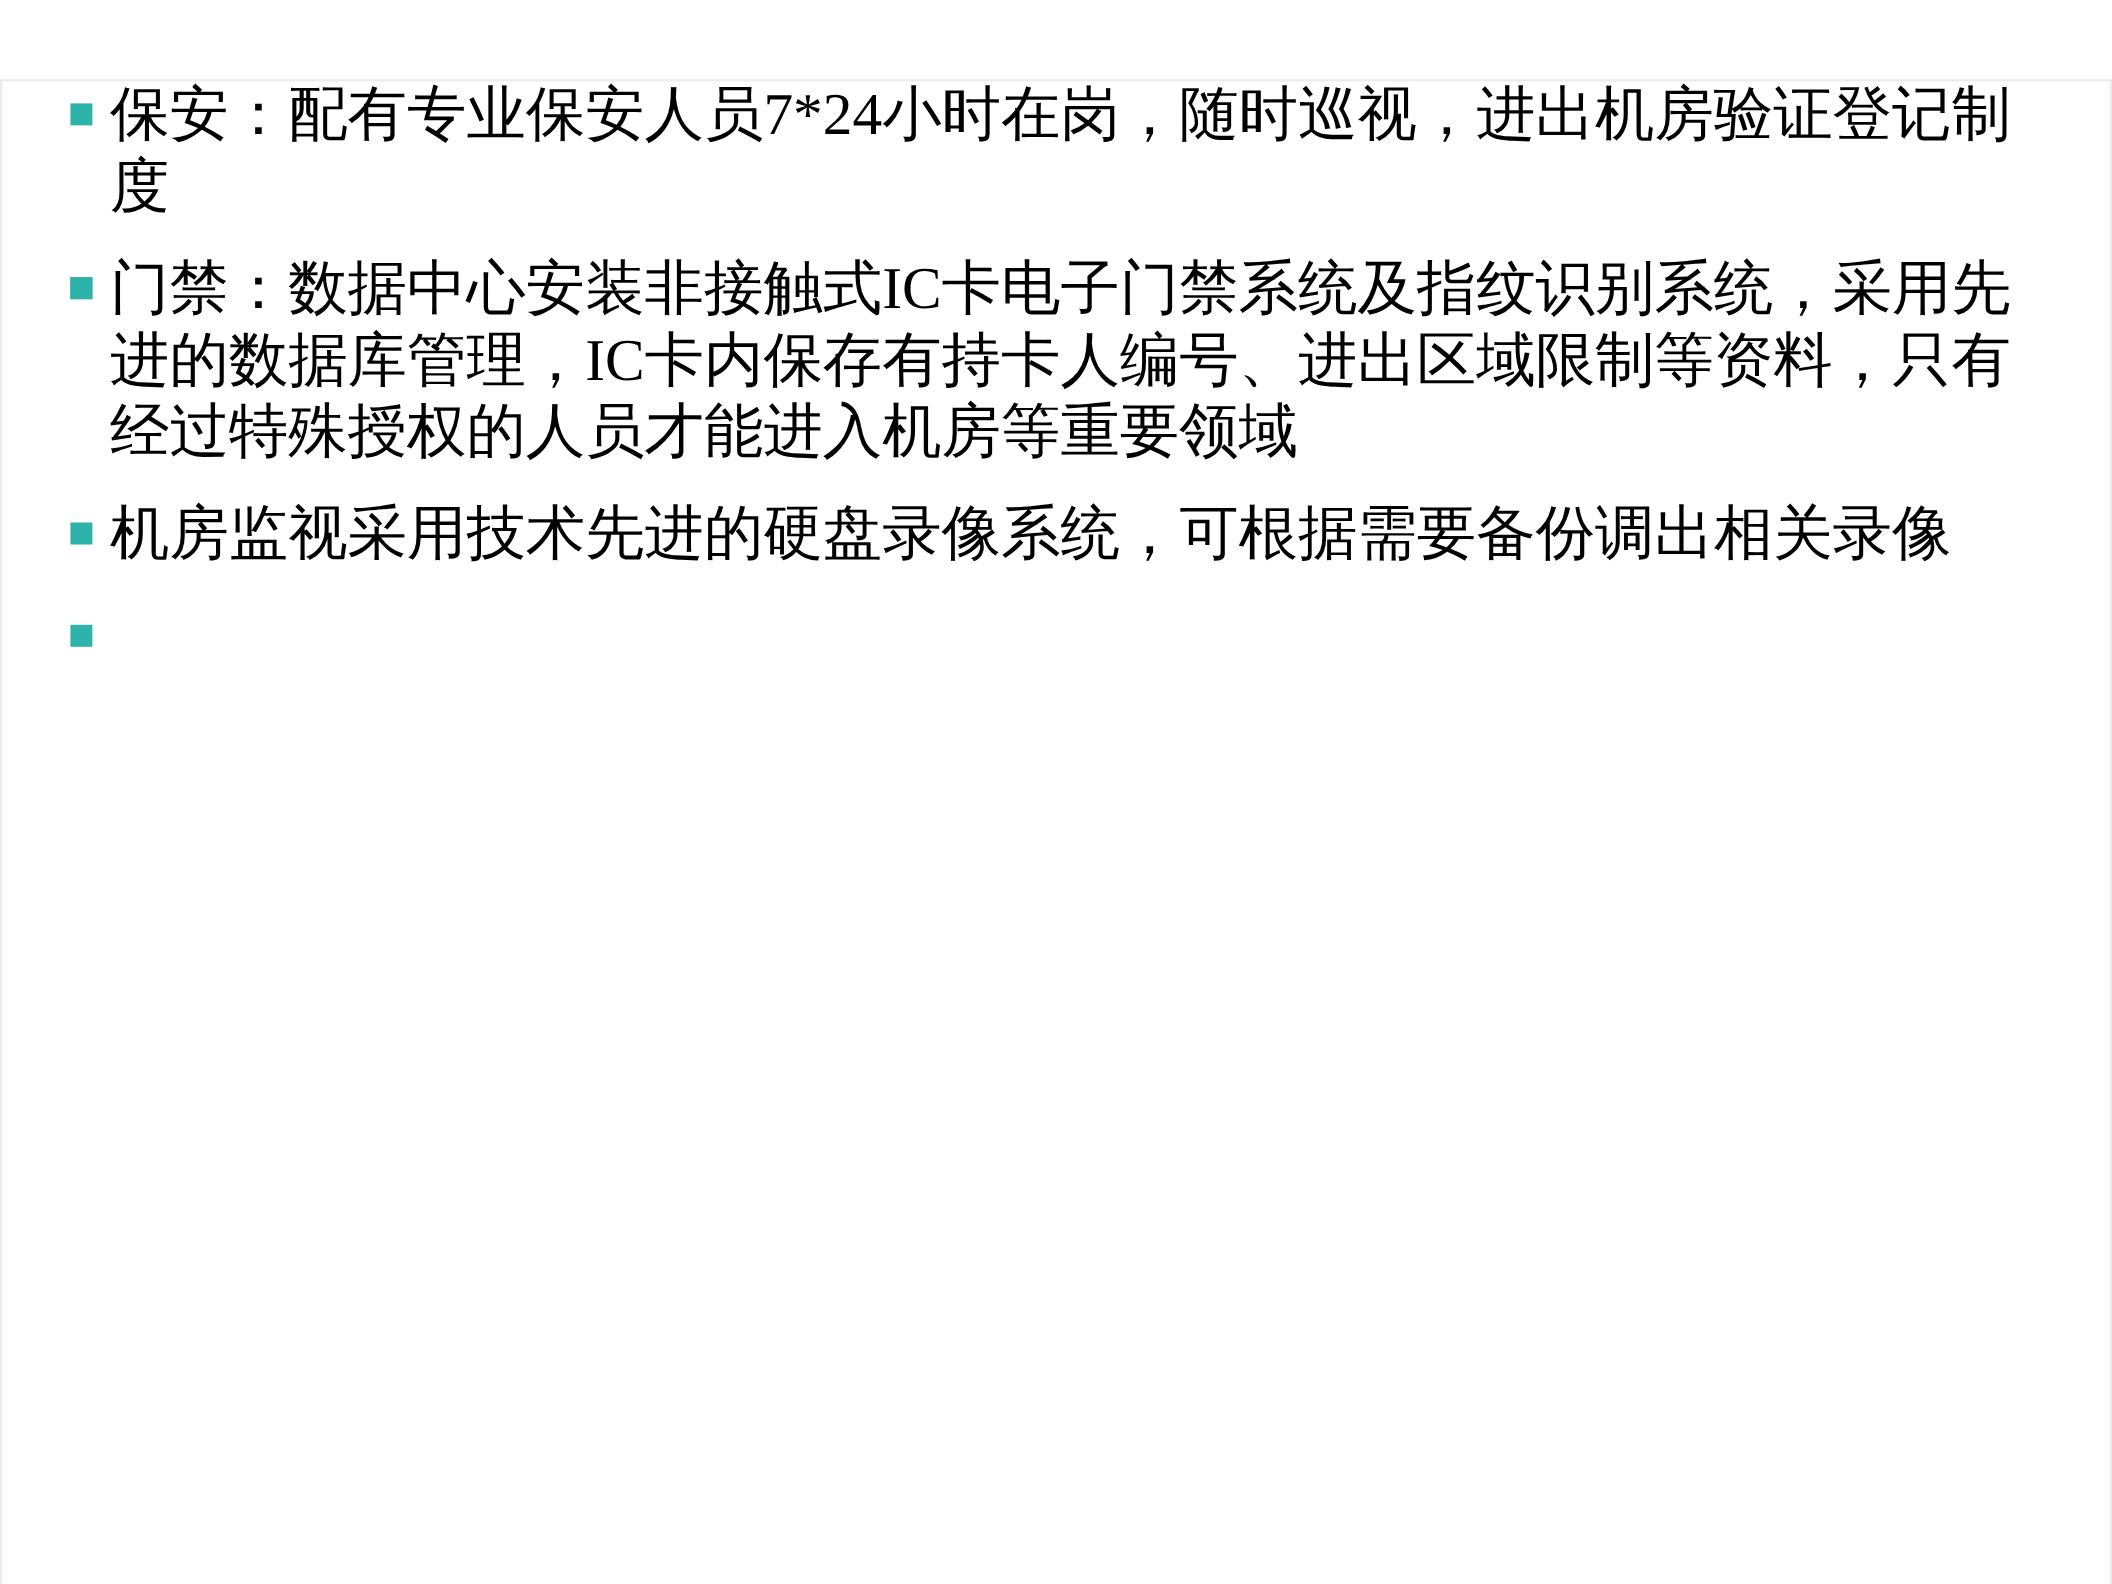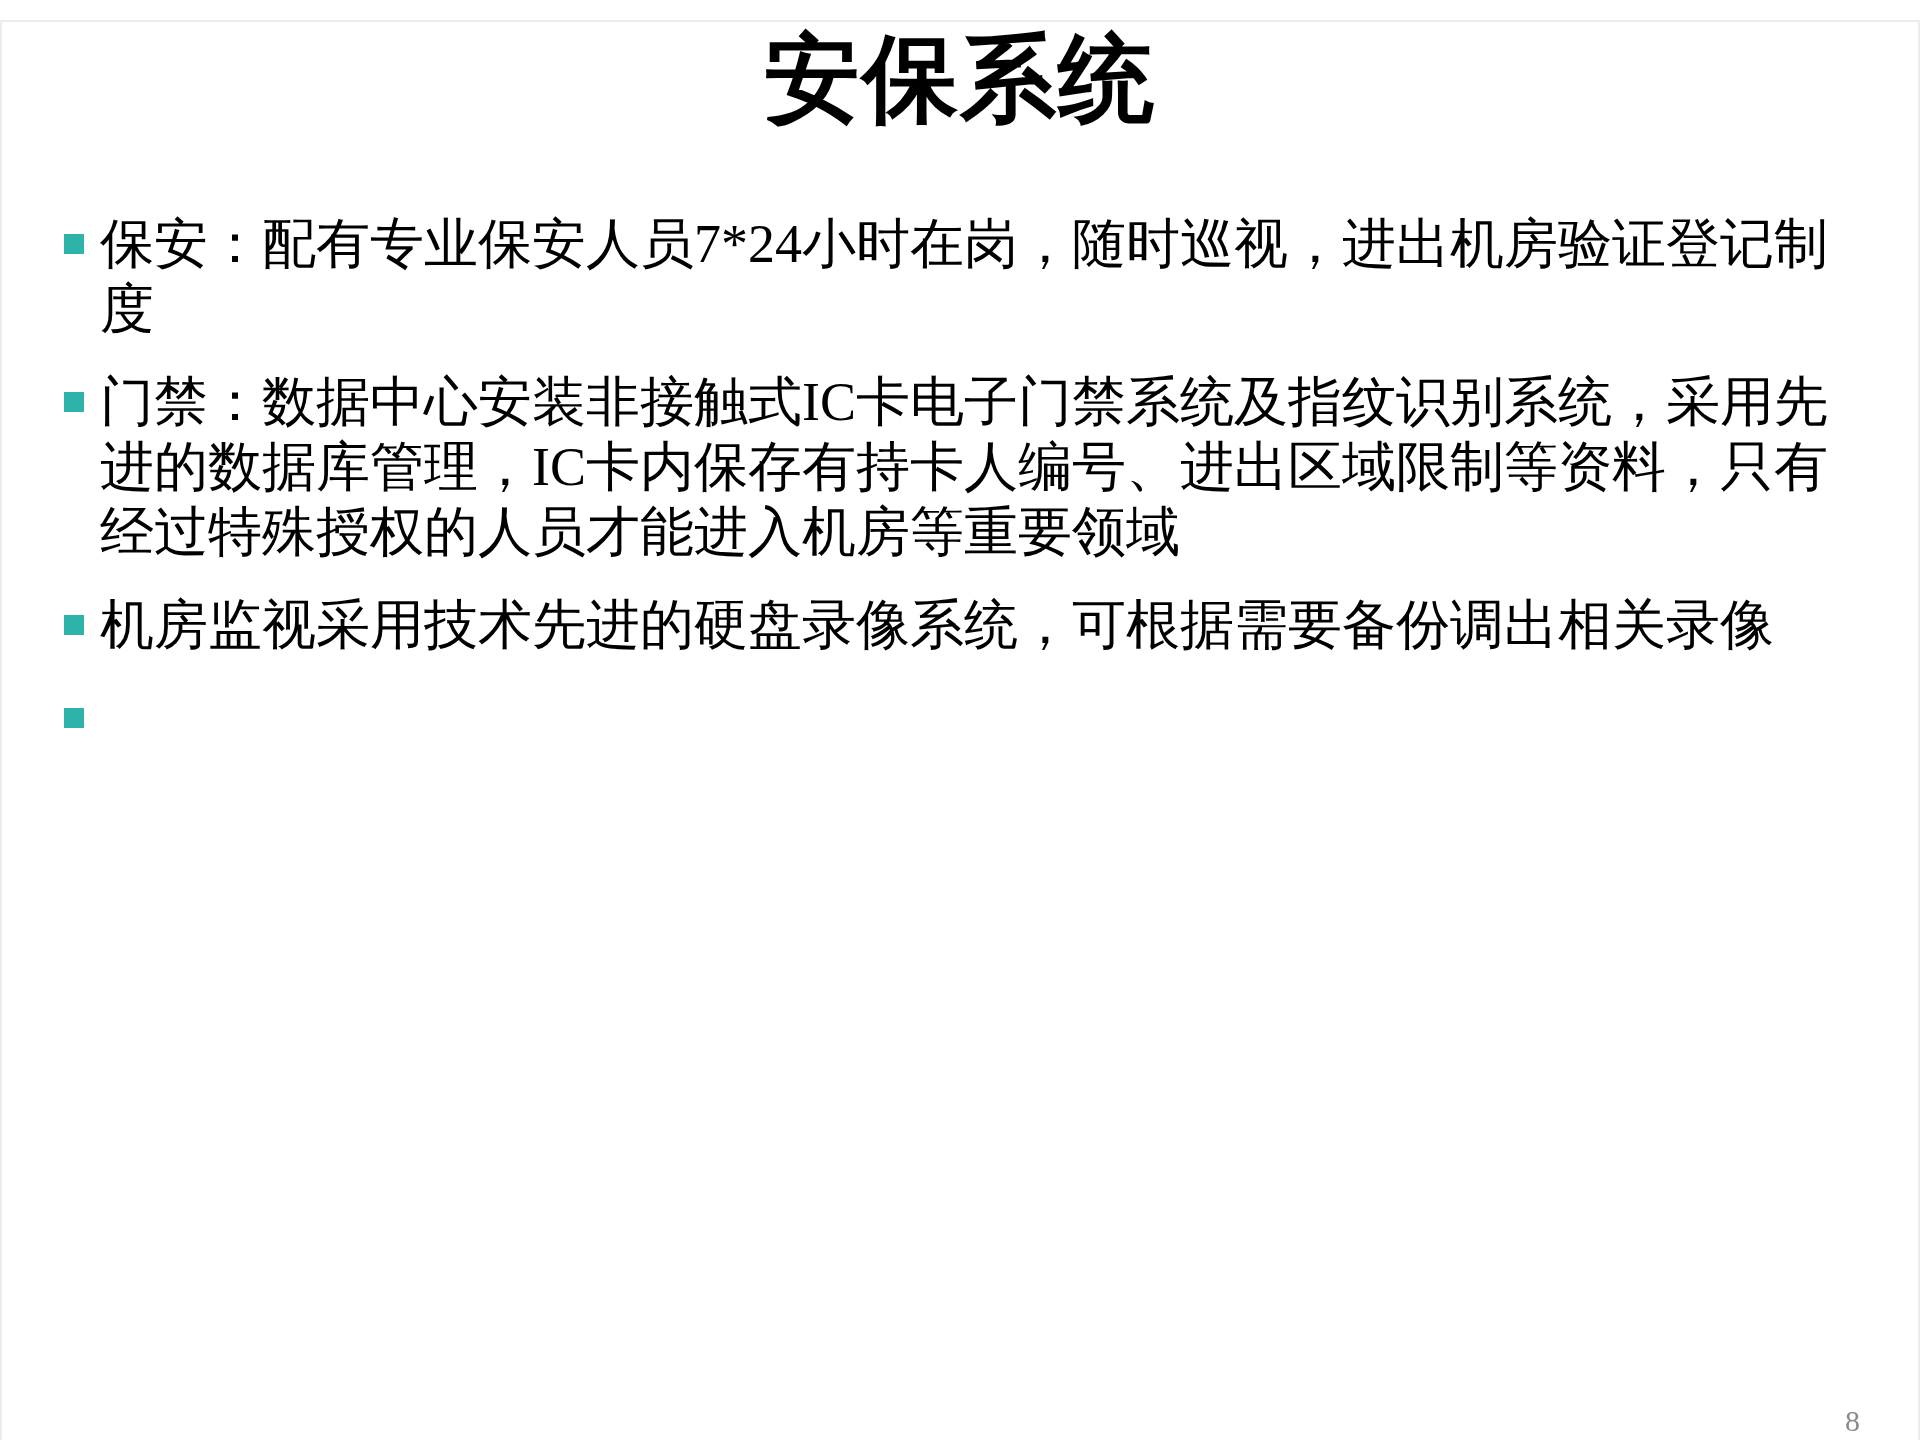--- a/index.html
+++ b/index.html
@@ -64,21 +64,20 @@
     font-size:30px;
     color:var(--page-number);
     font-family:"Liberation Serif","DejaVu Serif",serif;
   }
 </style>
 </head>
 <body>
 
 <div class="slide">
 
-  <h1 class="slide-title">安保系统</h1>
 
   <ul class="bullet-list">
 
     <li class="bullet-item">
       <span class="bullet-marker"></span>
       <span>保安：配有专业保安人员7*24小时在岗，随时巡视，进出机房验证登记制度</span>
     </li>
 
     <li class="bullet-item">
       <span class="bullet-marker"></span>

